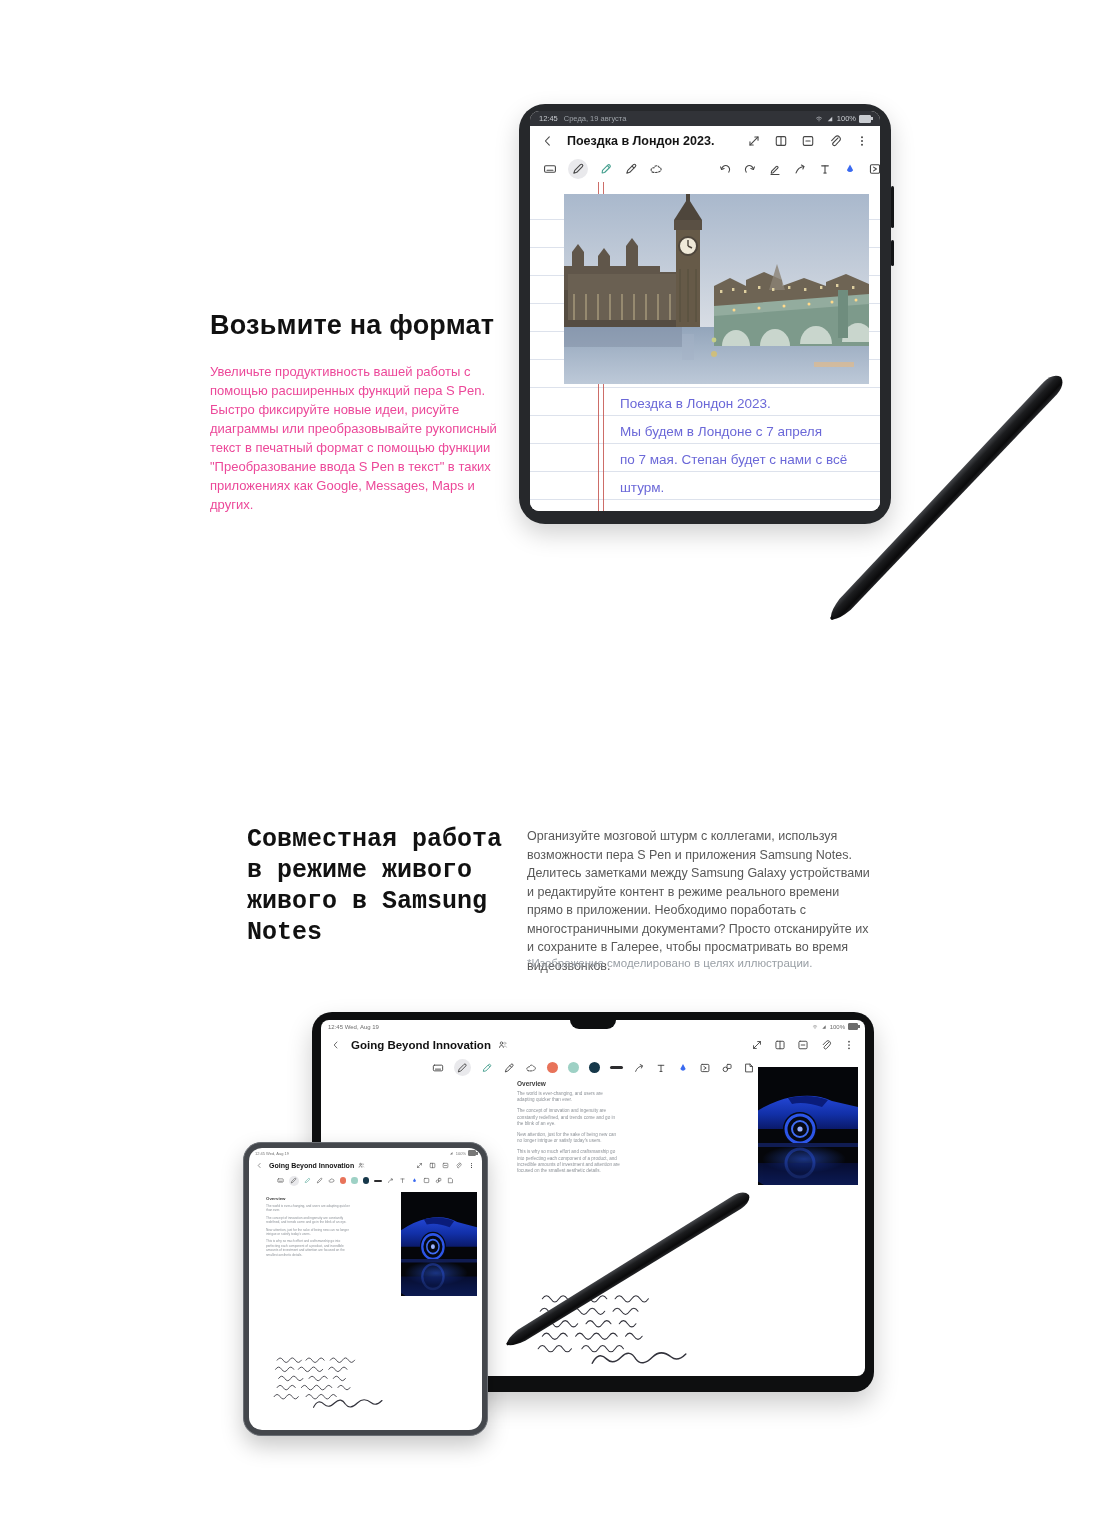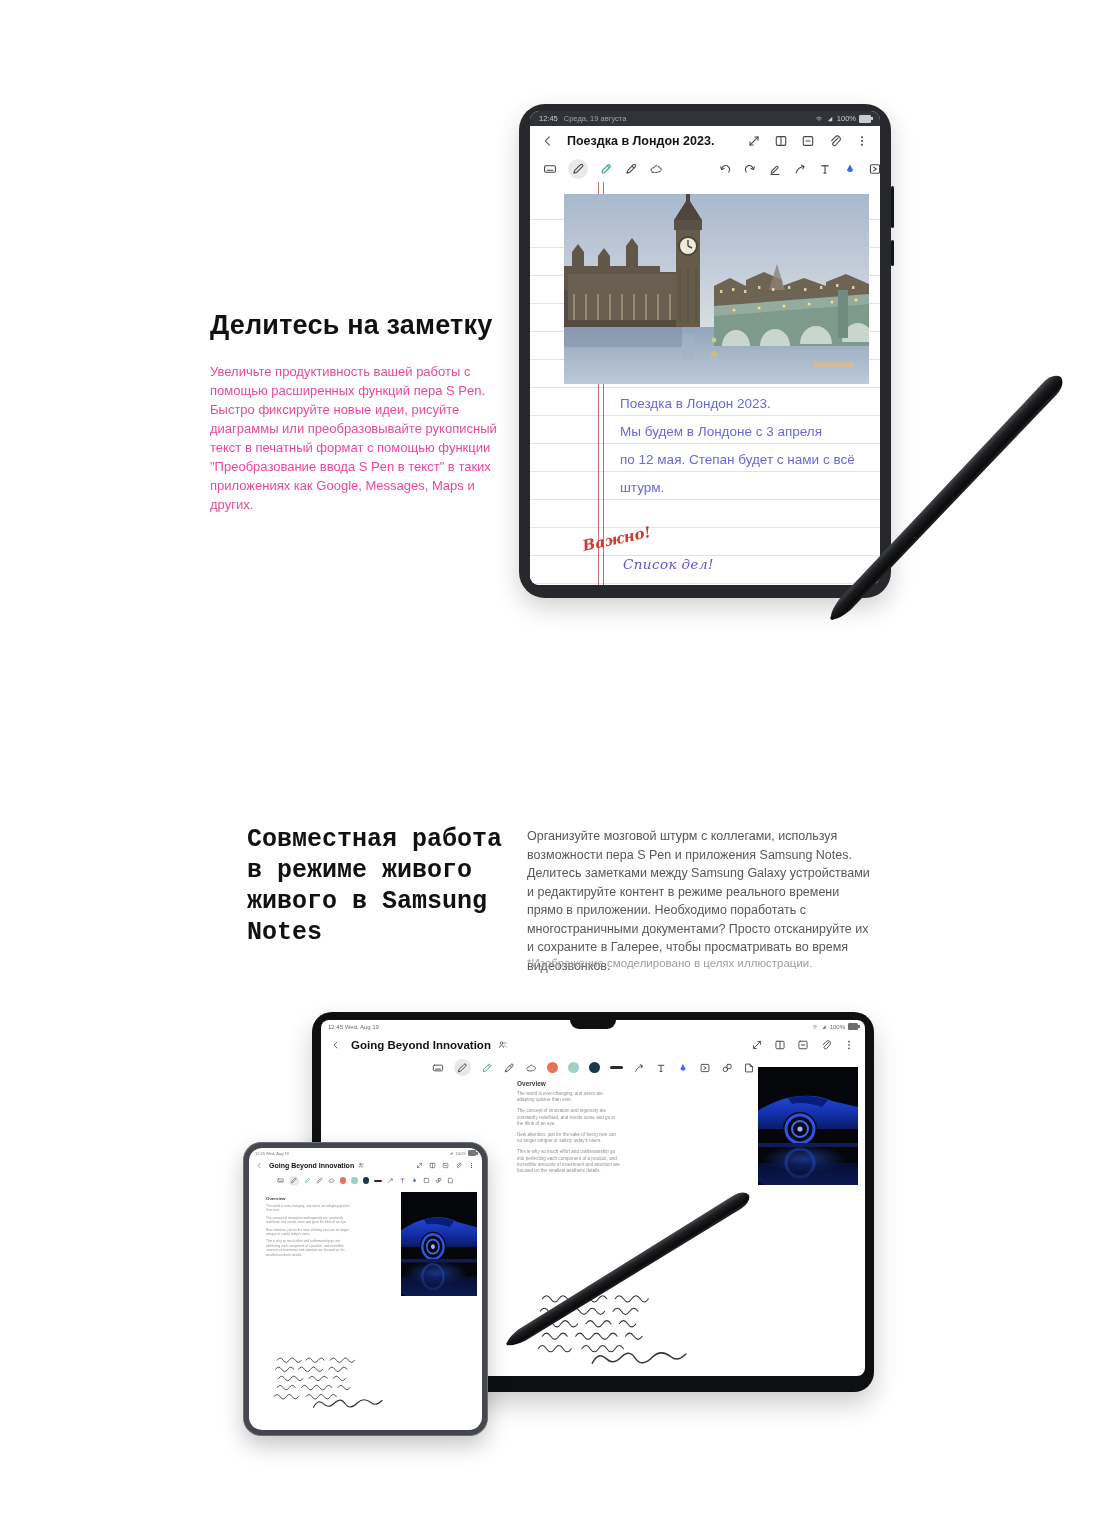--- a/index.html
+++ b/index.html
@@ -21,21 +21,21 @@
           stroke-linecap:round;stroke-linejoin:round;}
   .ic.s12 svg{width:12px;height:12px;}
   .ic.s10 svg{width:10px;height:10px;}
   .ic .fil{fill:#474747;stroke:none;}
   .ic .blue{fill:#3a6af0;stroke:none;}
   .dot{border-radius:50%;display:inline-block;}
   .dash{display:inline-block;background:#2c2c2e;border-radius:2px;}
   .selpen{background:#e9e9ec;border-radius:50%;}
 
   
-  .tab1{left:519px;top:104px;width:372px;height:494px;background:#26282b;border-radius:26px;
+  .tab1{left:519px;top:104px;width:372px;height:420px;background:#26282b;border-radius:26px;
         box-shadow:0 10px 24px rgba(0,0,0,.18);}
   .tab1 .sidebtn{position:absolute;right:-2.5px;top:82px;width:3px;height:42px;background:#131416;border-radius:2px;}
   .tab1 .sidebtn.b2{top:136px;height:26px;}
   .t1screen{position:absolute;left:11px;right:11px;top:7px;bottom:13px;background:#fff;
             border-radius:9px;overflow:hidden;}
   .t1status{position:absolute;left:0;right:0;top:0;height:15px;background:#313338;color:#c9ccd1;
             font-size:7.5px;display:flex;align-items:center;justify-content:space-between;padding:0 9px;}
   .t1status .dim{color:#9ea3a9;margin-left:6px;}
   .statR{display:flex;align-items:center;gap:3px;}
   .statR svg{width:8px;height:8px;stroke:#c9ccd1;fill:none;stroke-width:1.4;}
@@ -115,21 +115,21 @@
   .fovw .ot{font-size:4.4px;margin-bottom:3px;}
   .fovw p{font-size:3.2px;line-height:4.4px;margin-bottom:3px;}
   .fcar{left:152px;top:44px;width:76px;height:104px;}
   .fhw{left:22px;top:204px;width:152px;height:62px;}
 </style>
 </head>
 <body>
 
 <div id="page">
 
-  <div class="abs h1">Делитесь на заметку</div>
+  <div class="abs h1">Возьмите на формат</div>
   <div class="abs p1">Увеличьте продуктивность вашей работы с помощью расширенных функций пера S Pen. Быстро фиксируйте новые идеи, рисуйте диаграммы или преобразовывайте рукописный текст в печатный формат с помощью функции "Преобразование ввода S Pen в текст" в таких приложениях как Google, Messages, Maps и других.</div>
 
   <div class="abs tab1">
     <div class="sidebtn"></div>
     <div class="sidebtn b2"></div>
     <div class="t1screen">
 
       <div class="t1status">
         <div><span>12:45</span><span class="dim">Среда, 19 августа</span></div>
         <div class="statR">
@@ -350,22 +350,22 @@
 
           <rect x="0" y="133" width="118" height="20" fill="#7d8aa0" opacity=".45"></rect>
           <rect x="118" y="140" width="12" height="26" fill="#a3b2c6" opacity=".5"></rect>
           <circle cx="150" cy="160" r="3" fill="#d8c06a" opacity=".8"></circle>
           <circle cx="150" cy="146" r="2.4" fill="#c7cf87"></circle>
           <rect x="250" y="168" width="40" height="5" fill="#e8b97e" opacity=".6"></rect>
         </svg>
 
         <div class="typed">
           <span>Поездка в Лондон 2023.</span>
-          <span>Мы будем в Лондоне с 3 апреля</span>
-          <span>по 12 мая. Степан будет с нами с всё</span>
+          <span>Мы будем в Лондоне с 7 апреля</span>
+          <span>по 7 мая. Степан будет с нами с всё</span>
           <span>штурм.</span>
         </div>
 
         <div class="hwred">Важно!</div>
         <div class="hwblue" style="top:374px;">Список дел!</div>
         <div class="hwblue" style="top:402px;">Посетить стадион Эмирейтс</div>
         <div class="hwblue" style="top:429px;">Попробовать курицу Тикка Масала</div>
       </div>
     </div>
   </div>

